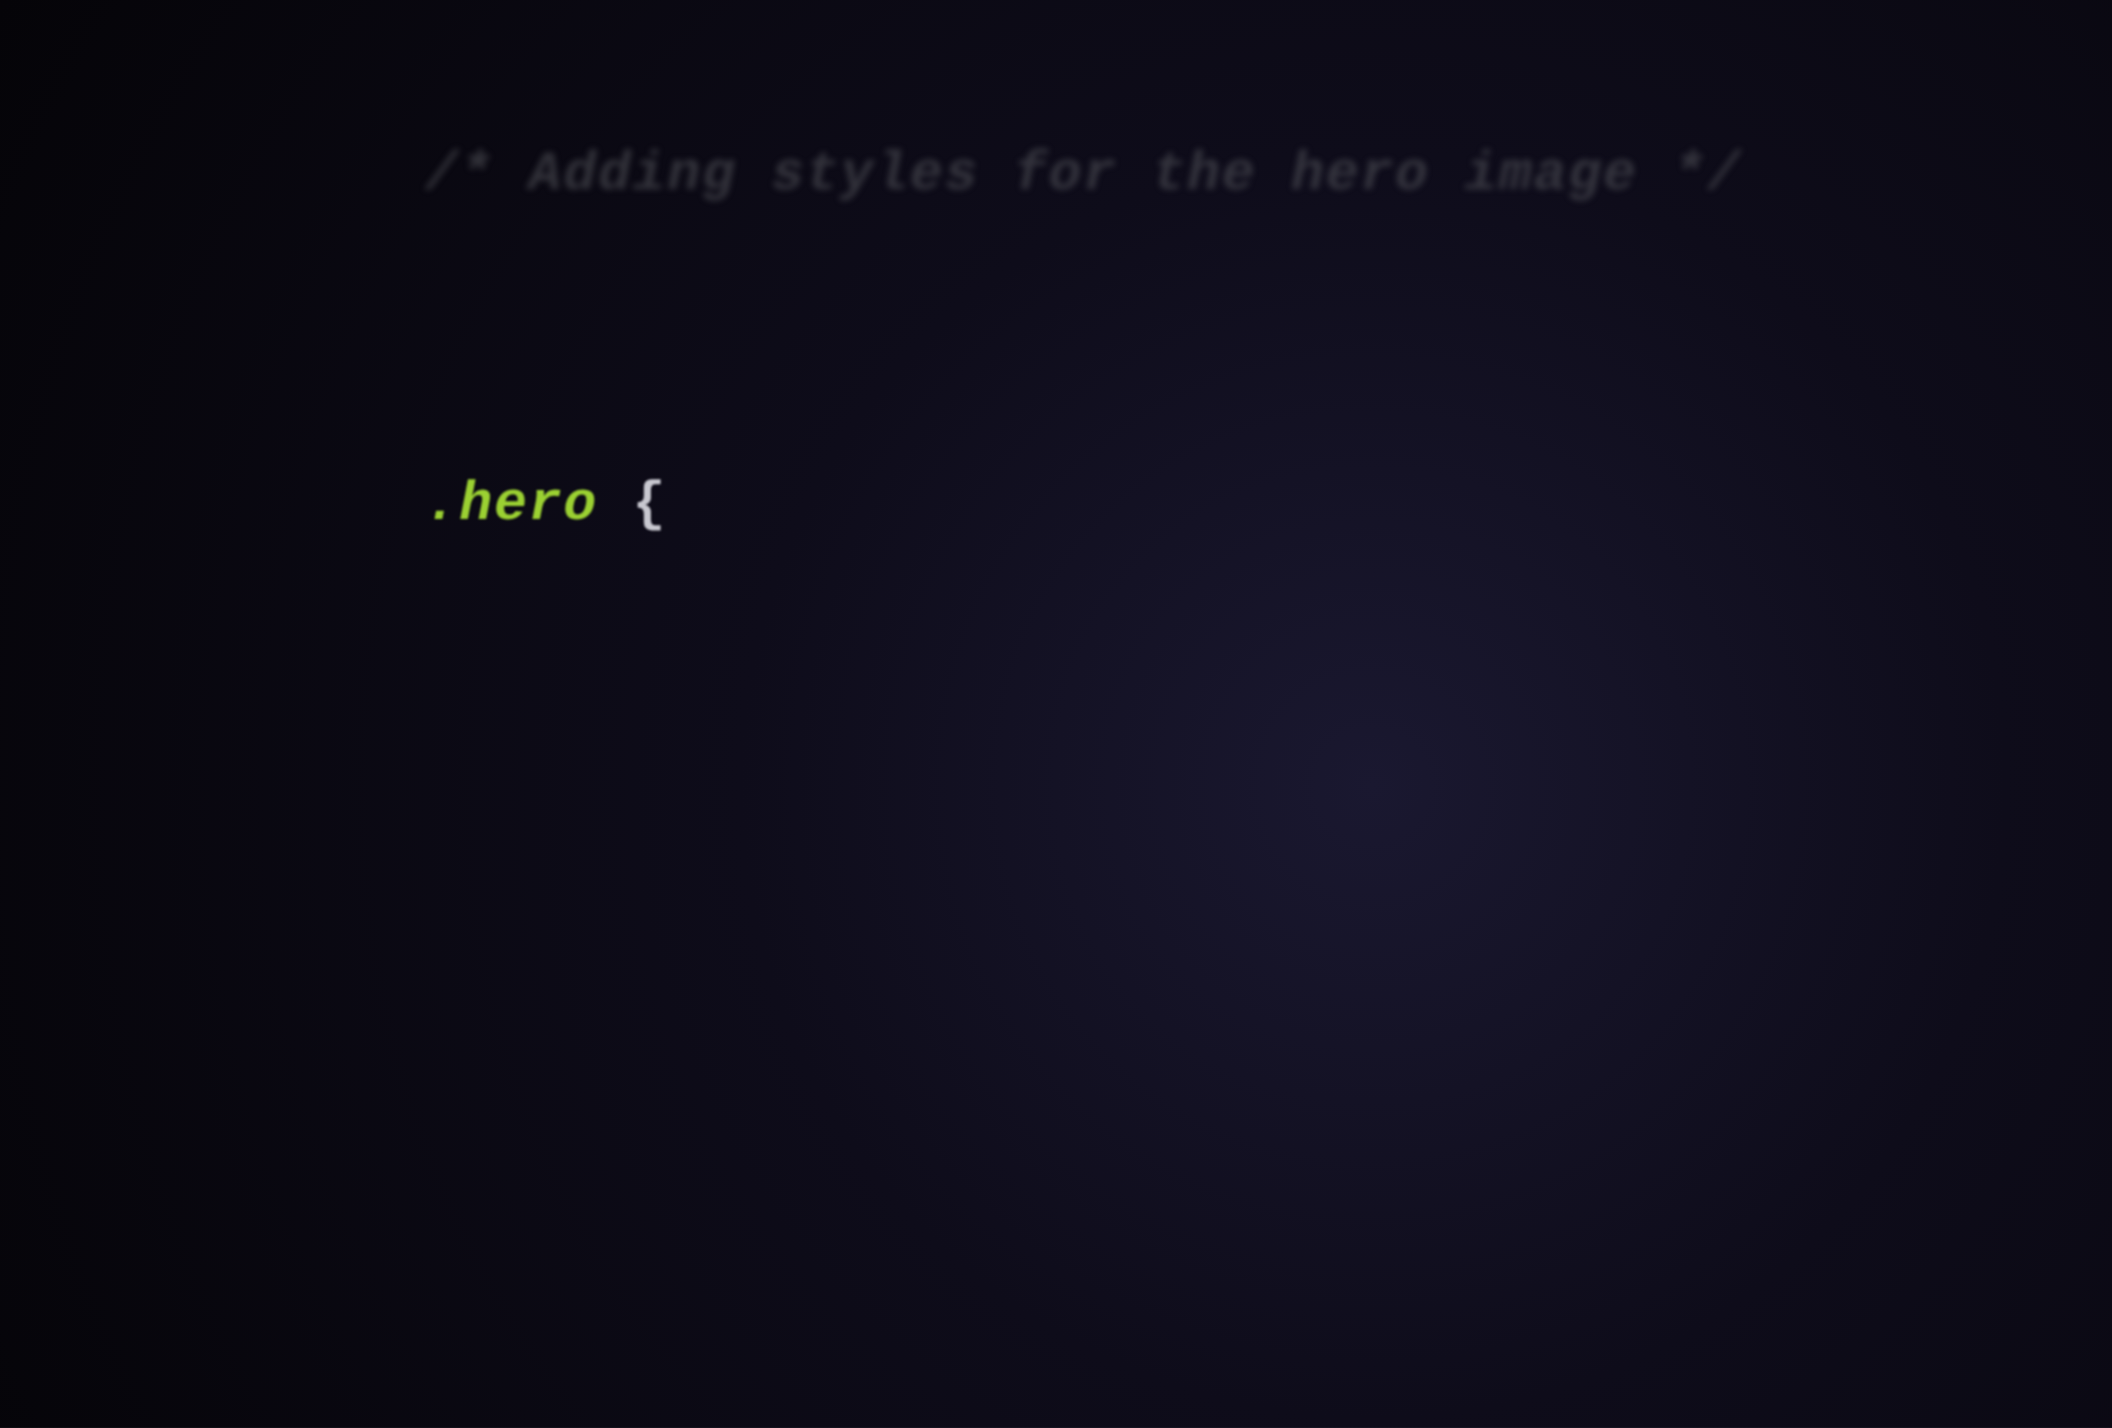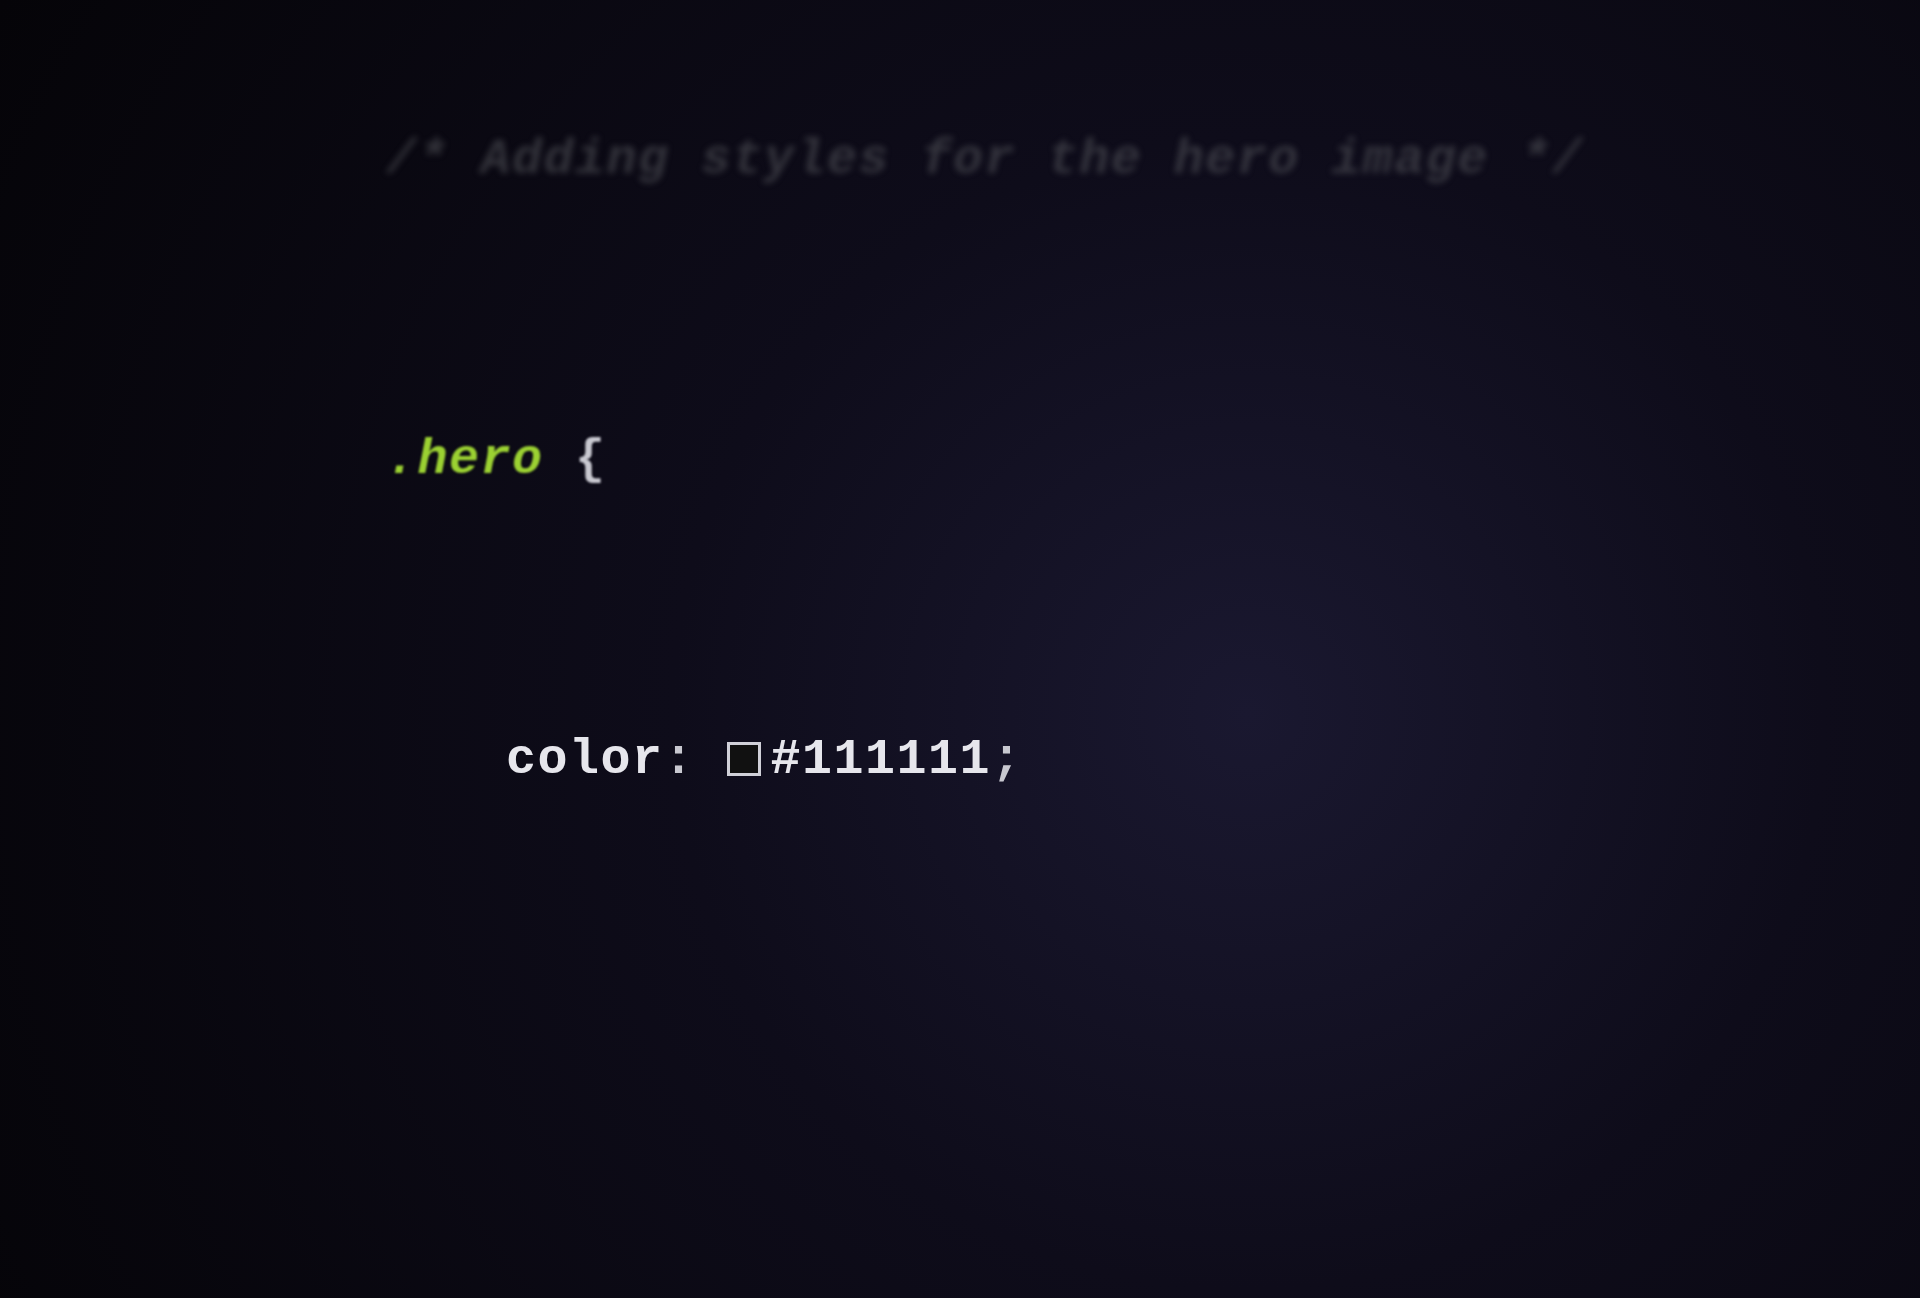--- a/index.html
+++ b/index.html
@@ -66,21 +66,18 @@
 
   <div class="line blur-1">
     <span class="tok-comment">/* Adding styles for the hero image */</span>
   </div>
 
   <div class="line blur-2">
     <span class="tok-selector">.hero</span><span class="tok-brace"> </span><span class="tok-brace">{</span>
   </div>
 
 
-  <div class="line indent1">
-    <span class="tok-prop">color</span><span class="tok-punct">:</span><span> </span><span class="swatch swatch-fg"></span><span class="tok-hex">#111111</span><span class="semi">;</span>
-  </div>
 
   <div class="line indent1">
     
   </div>
 
 </div>
 
 </body></html>

